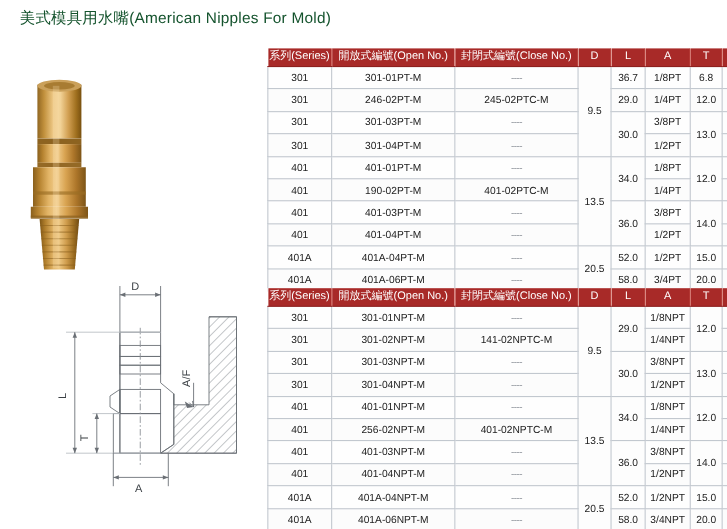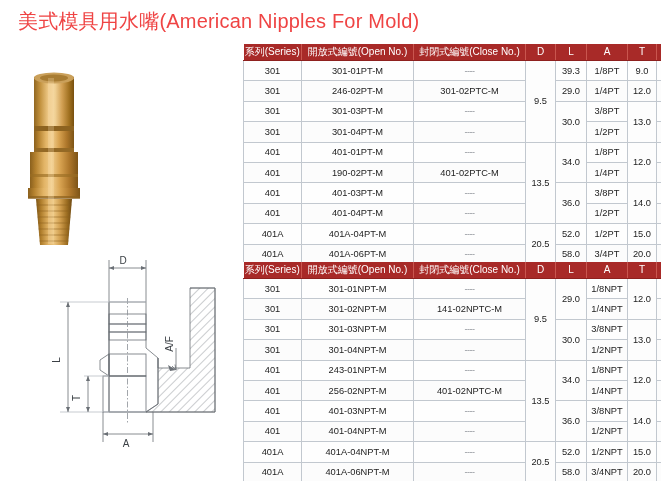--- a/index.html
+++ b/index.html
@@ -6,21 +6,21 @@
   body{
     width:661px;height:481px;
     background:#ffffff;
     font-family:"Liberation Sans","DejaVu Sans",sans-serif;
     color:#1a1a1a;
     overflow:hidden;
     position:relative;
   }
   #page-title{
     position:absolute;left:18px;top:8px;
-    font-size:20px;letter-spacing:.2px;color:#ef4444;
+    font-size:14px;letter-spacing:.2px;color:#14532d;
     white-space:nowrap;
   }
 
   
   .photo-wrap{position:absolute;left:10px;top:48px;width:220px;height:200px;}
   .photo-wrap svg{display:block;}
 
   
   .draw-wrap{position:absolute;left:40px;top:252px;width:210px;height:200px;}
   .draw-wrap svg{display:block;}
@@ -249,29 +249,29 @@
         <th>T</th>
         <th>A/F</th>
       </tr>
     </thead>
   <tbody>
       <tr>
         <td>301</td>
         <td>301-01PT-M</td>
         <td class="dash">----</td>
         <td rowspan="4" class="span-cell">9.5</td>
-        <td>39.3</td>
+        <td>36.7</td>
         <td>1/8PT</td>
-        <td>9.0</td>
+        <td>6.8</td>
         <td>11.0</td>
       </tr>
       <tr>
         <td>301</td>
         <td>246-02PT-M</td>
-        <td>301-02PTC-M</td>
+        <td>245-02PTC-M</td>
         <td>29.0</td>
         <td>1/4PT</td>
         <td>12.0</td>
         <td>14.0</td>
       </tr>
       <tr>
         <td>301</td>
         <td>301-03PT-M</td>
         <td class="dash">----</td>
         <td rowspan="2" class="span-cell">30.0</td>
@@ -393,21 +393,21 @@
       </tr>
       <tr>
         <td>301</td>
         <td>301-04NPT-M</td>
         <td class="dash">----</td>
         <td>1/2NPT</td>
         <td>21.0</td>
       </tr>
       <tr>
         <td>401</td>
-        <td>243-01NPT-M</td>
+        <td>401-01NPT-M</td>
         <td class="dash">----</td>
         <td rowspan="4" class="span-cell">13.5</td>
         <td rowspan="2" class="span-cell">34.0</td>
         <td>1/8NPT</td>
         <td rowspan="2" class="span-cell">12.0</td>
         <td>11.0</td>
       </tr>
       <tr>
         <td>401</td>
         <td>256-02NPT-M</td>

